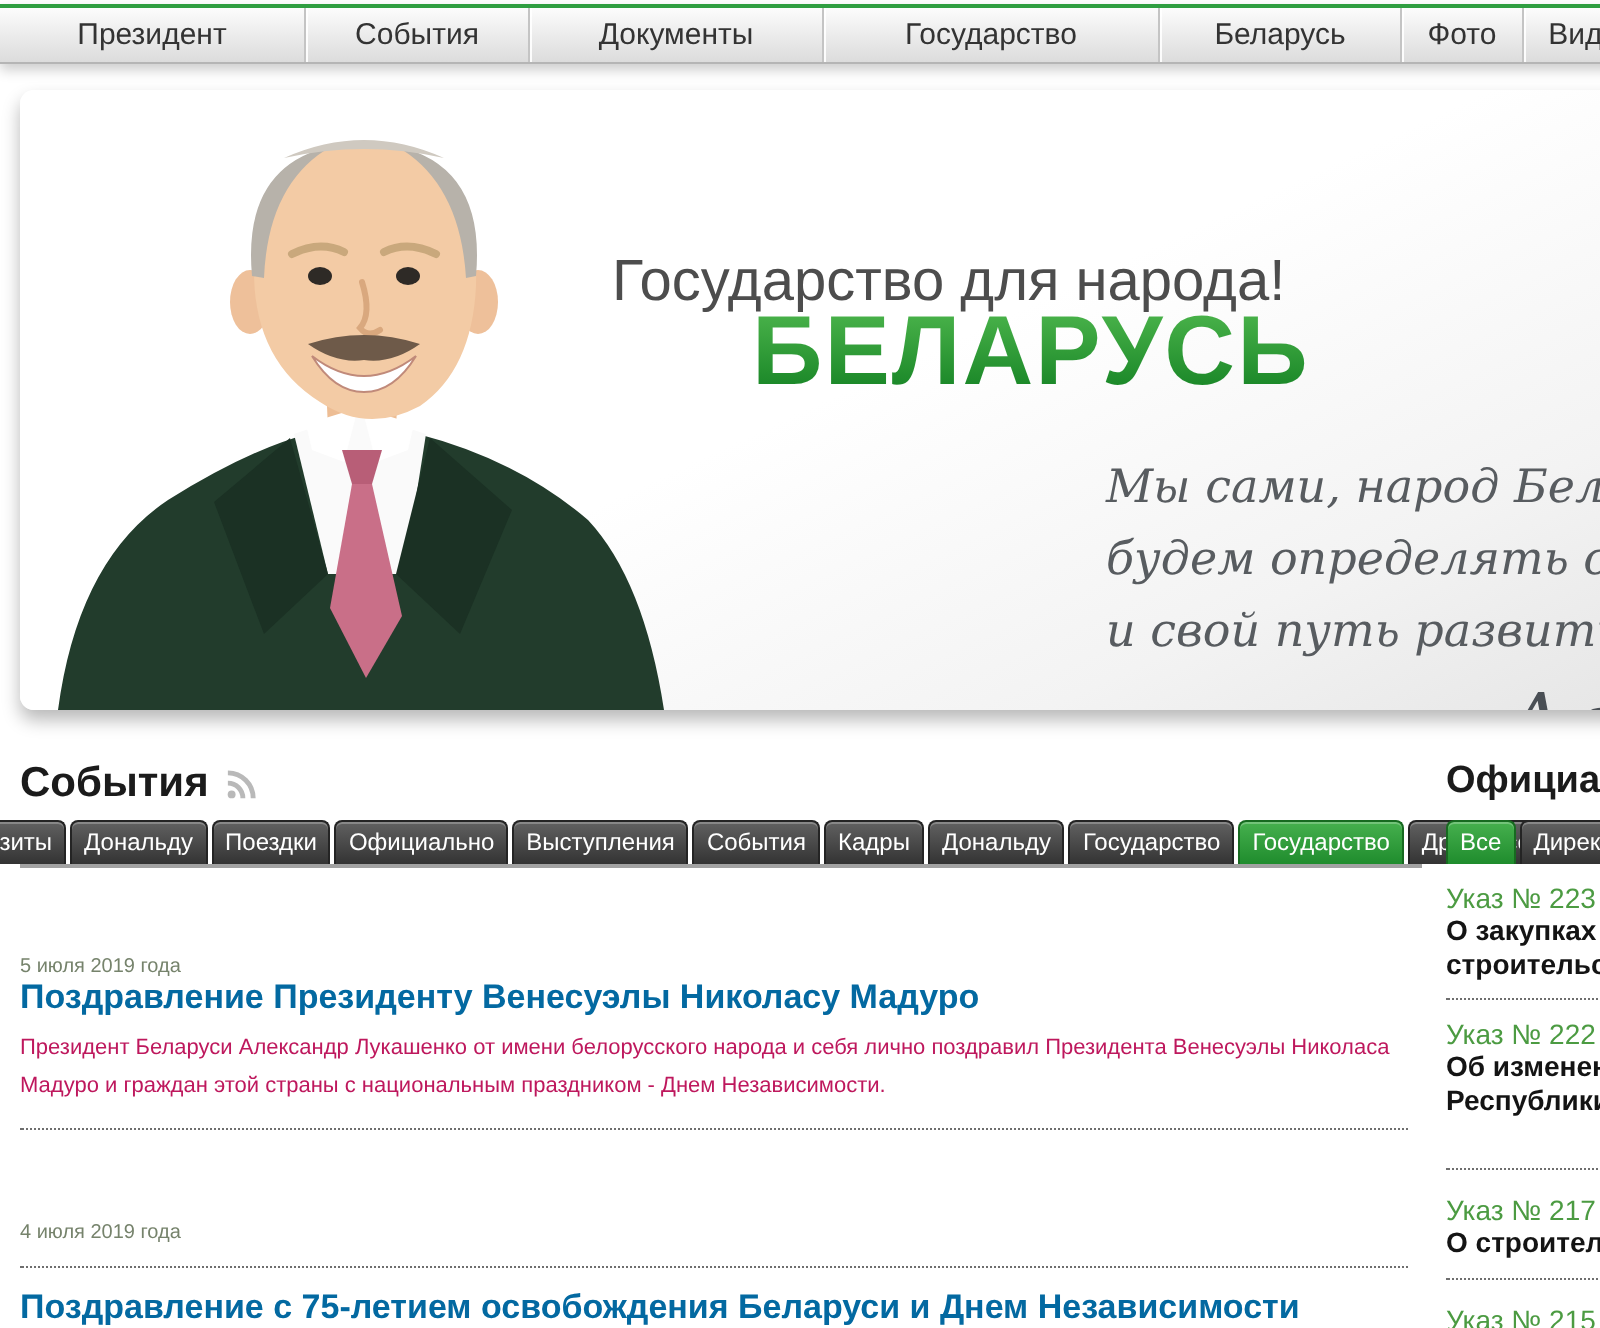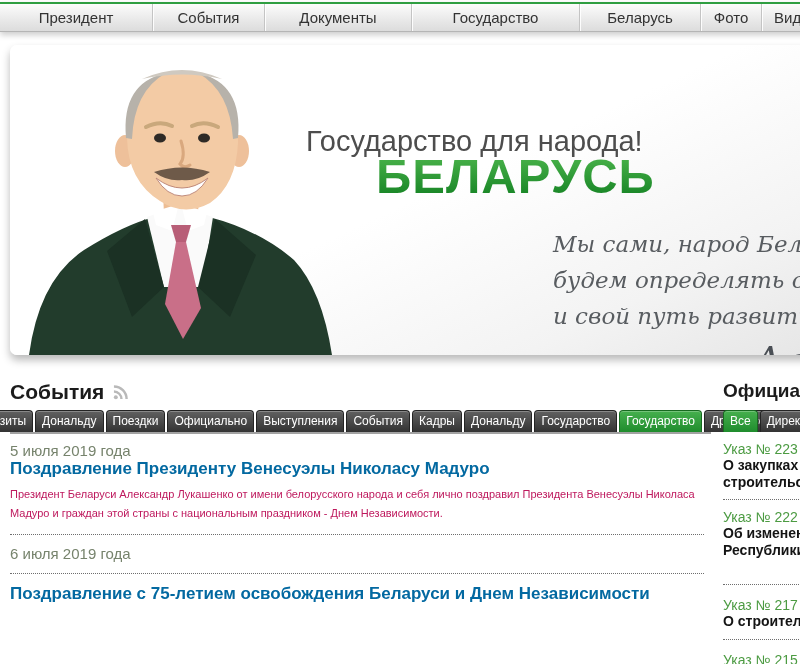--- a/index.html
+++ b/index.html
@@ -68,21 +68,21 @@
   .tb {
     flex: 0 0 auto; font-size: 12px; color: #fff; padding: 3px 6px 4px;
     background: linear-gradient(#616161, #333333);
     border: 1px solid #242424; border-bottom: none; border-radius: 4px 4px 0 0;
     box-shadow: inset 0 1px 0 rgba(255,255,255,.25);
     cursor: pointer; white-space: nowrap;
   }
   .tb.sel { background: linear-gradient(#46b04e, #1f8c2d); border-color: #176a20; }
   .tb.first { margin-left: -32px; }
 
-  .news-item .date { font-size: 15px; color: #76836c; }
+  .news-item .date { font-size: 10px; color: #76836c; margin-top: 36px; }
   .news-item .ntitle { font-size: 17px; font-weight: bold; color: #0369a1; margin-top: 0; cursor: pointer; }
   .news-item .nbody { font-size: 11px; color: #be185d; line-height: 19px; margin-top: 6px; }
   .sep { border-bottom: 1px dotted #6e6e6e; margin-top: 11px; }
   .pad1 { padding-top: 8px; } .pad2 { padding-top: 10px; } .pad3 { padding-top: 10px; }
 
   
   .official { position: absolute; top: 380px; left: 723px; width: 175px; }
   .official .section-title { font-size: 19px; }
   .otabs { margin-top: 8px; display: flex; gap: 2px; }
   .olink { font-size: 14px; color: #4c9b42; cursor: pointer; white-space: nowrap; }
@@ -181,21 +181,21 @@
     </div>
 
     <div class="news-item pad1">
       <div class="date">5 июля 2019 года</div>
       <div class="ntitle">Поздравление Президенту Венесуэлы Николасу Мадуро</div>
       <div class="nbody">Президент Беларуси Александр Лукашенко от имени белорусского народа и себя лично поздравил Президента Венесуэлы Николаса Мадуро и граждан этой страны с национальным праздником - Днем Независимости.</div>
     </div>
     <div class="sep"></div>
 
     <div class="news-item pad2">
-      <div class="date">6 июля 2019 года</div>
+      <div class="date">4 июля 2019 года</div>
     </div>
     <div class="sep"></div>
 
     <div class="news-item pad3">
       <div class="ntitle">Поздравление с 75-летием освобождения Беларуси и Днем Независимости</div>
     </div>
   </section>
 
   <aside class="official">
     <div class="section-title">

